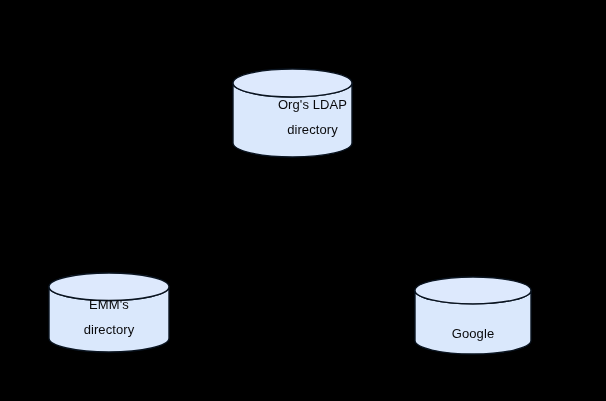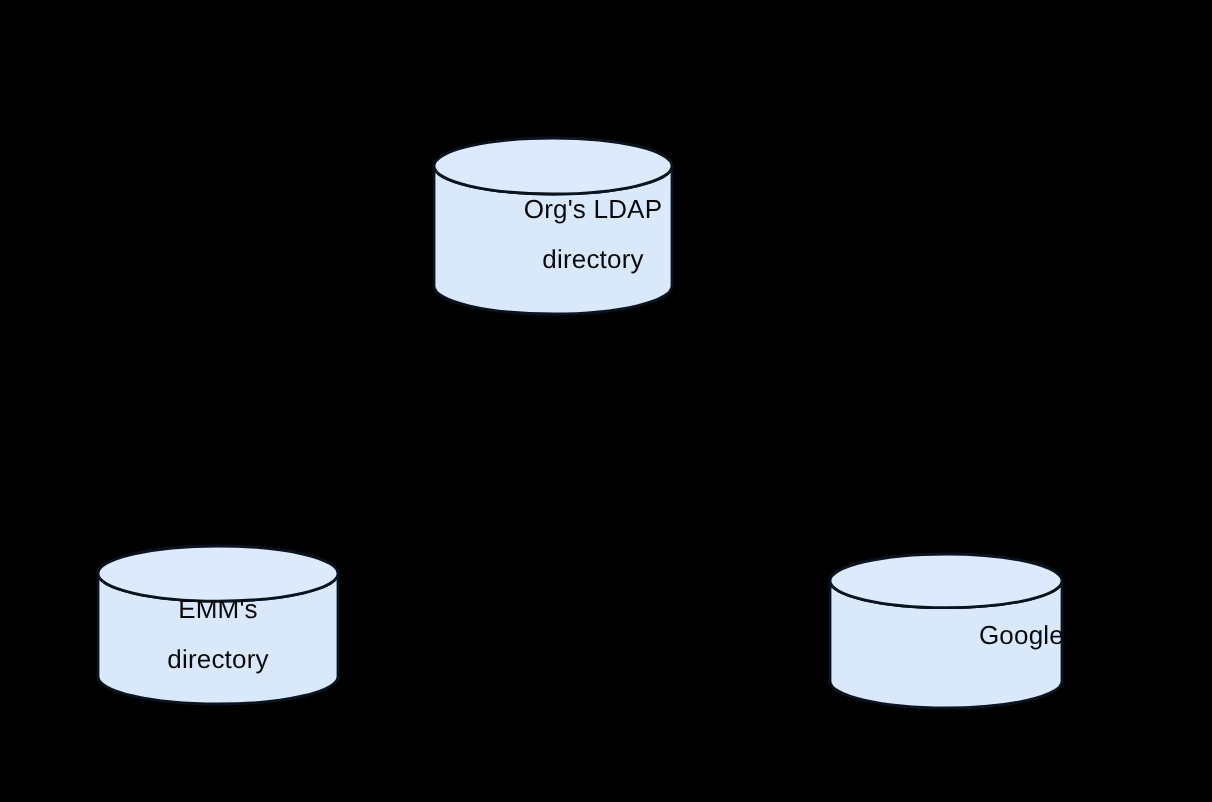--- a/index.html
+++ b/index.html
@@ -48,36 +48,36 @@
     line-height: 25px;
     letter-spacing: 0.1px;
     white-space: pre-line;
     pointer-events: none;
   }
 </style>
 </head>
 <body>
 
 <div id="canvas" style="width: 606px; height: 401px; background: rgb(0, 0, 0);">
-    <div class="cylinder" style="left: 216px; top: 68px; width: 121px; height: 90px; padding-left: 40px;">
+    <div class="cylinder" style="left: 232px; top: 68px; width: 121px; height: 90px; padding-left: 40px;">
       <svg class="cyl-svg" width="121" height="90" viewBox="0 0 121 90">
         <path d="M 1,15 L 1,75 A 59.5,14 0 0 0 120,75 L 120,15 A 59.5,14 0 0 1 1,15 Z" class="cyl-body"></path>
         <ellipse cx="60.5" cy="15" rx="59.5" ry="14" class="cyl-top"></ellipse>
       </svg>
       <div class="cyl-label" style="top: 24px;">Org's LDAP
 directory</div>
     </div>
     <div class="cylinder" style="left: 48px; top: 272px; width: 122px; height: 81px;">
       <svg class="cyl-svg" width="122" height="81" viewBox="0 0 122 81">
         <path d="M 1,14.770000000000001 L 1,66.23 A 60,13.770000000000001 0 0 0 121,66.23 L 121,14.770000000000001 A 60,13.770000000000001 0 0 1 1,14.770000000000001 Z" class="cyl-body"></path>
         <ellipse cx="61" cy="14.770000000000001" rx="60" ry="13.770000000000001" class="cyl-top"></ellipse>
       </svg>
       <div class="cyl-label" style="top: 20px;">EMM's
 directory</div>
     </div>
     <div class="cylinder" style="left: 414px; top: 276px; width: 118px; height: 79px;">
       <svg class="cyl-svg" width="118" height="79" viewBox="0 0 118 79">
         <path d="M 1,14.430000000000001 L 1,64.57 A 58,13.430000000000001 0 0 0 117,64.57 L 117,14.430000000000001 A 58,13.430000000000001 0 0 1 1,14.430000000000001 Z" class="cyl-body"></path>
         <ellipse cx="59" cy="14.430000000000001" rx="58" ry="13.430000000000001" class="cyl-top"></ellipse>
       </svg>
-      <div class="cyl-label" style="top: 29px; text-align: right;">Google</div>
+      <div class="cyl-label" style="top: 45px;">Google</div>
     </div>
   </div>
 
 </body></html>

